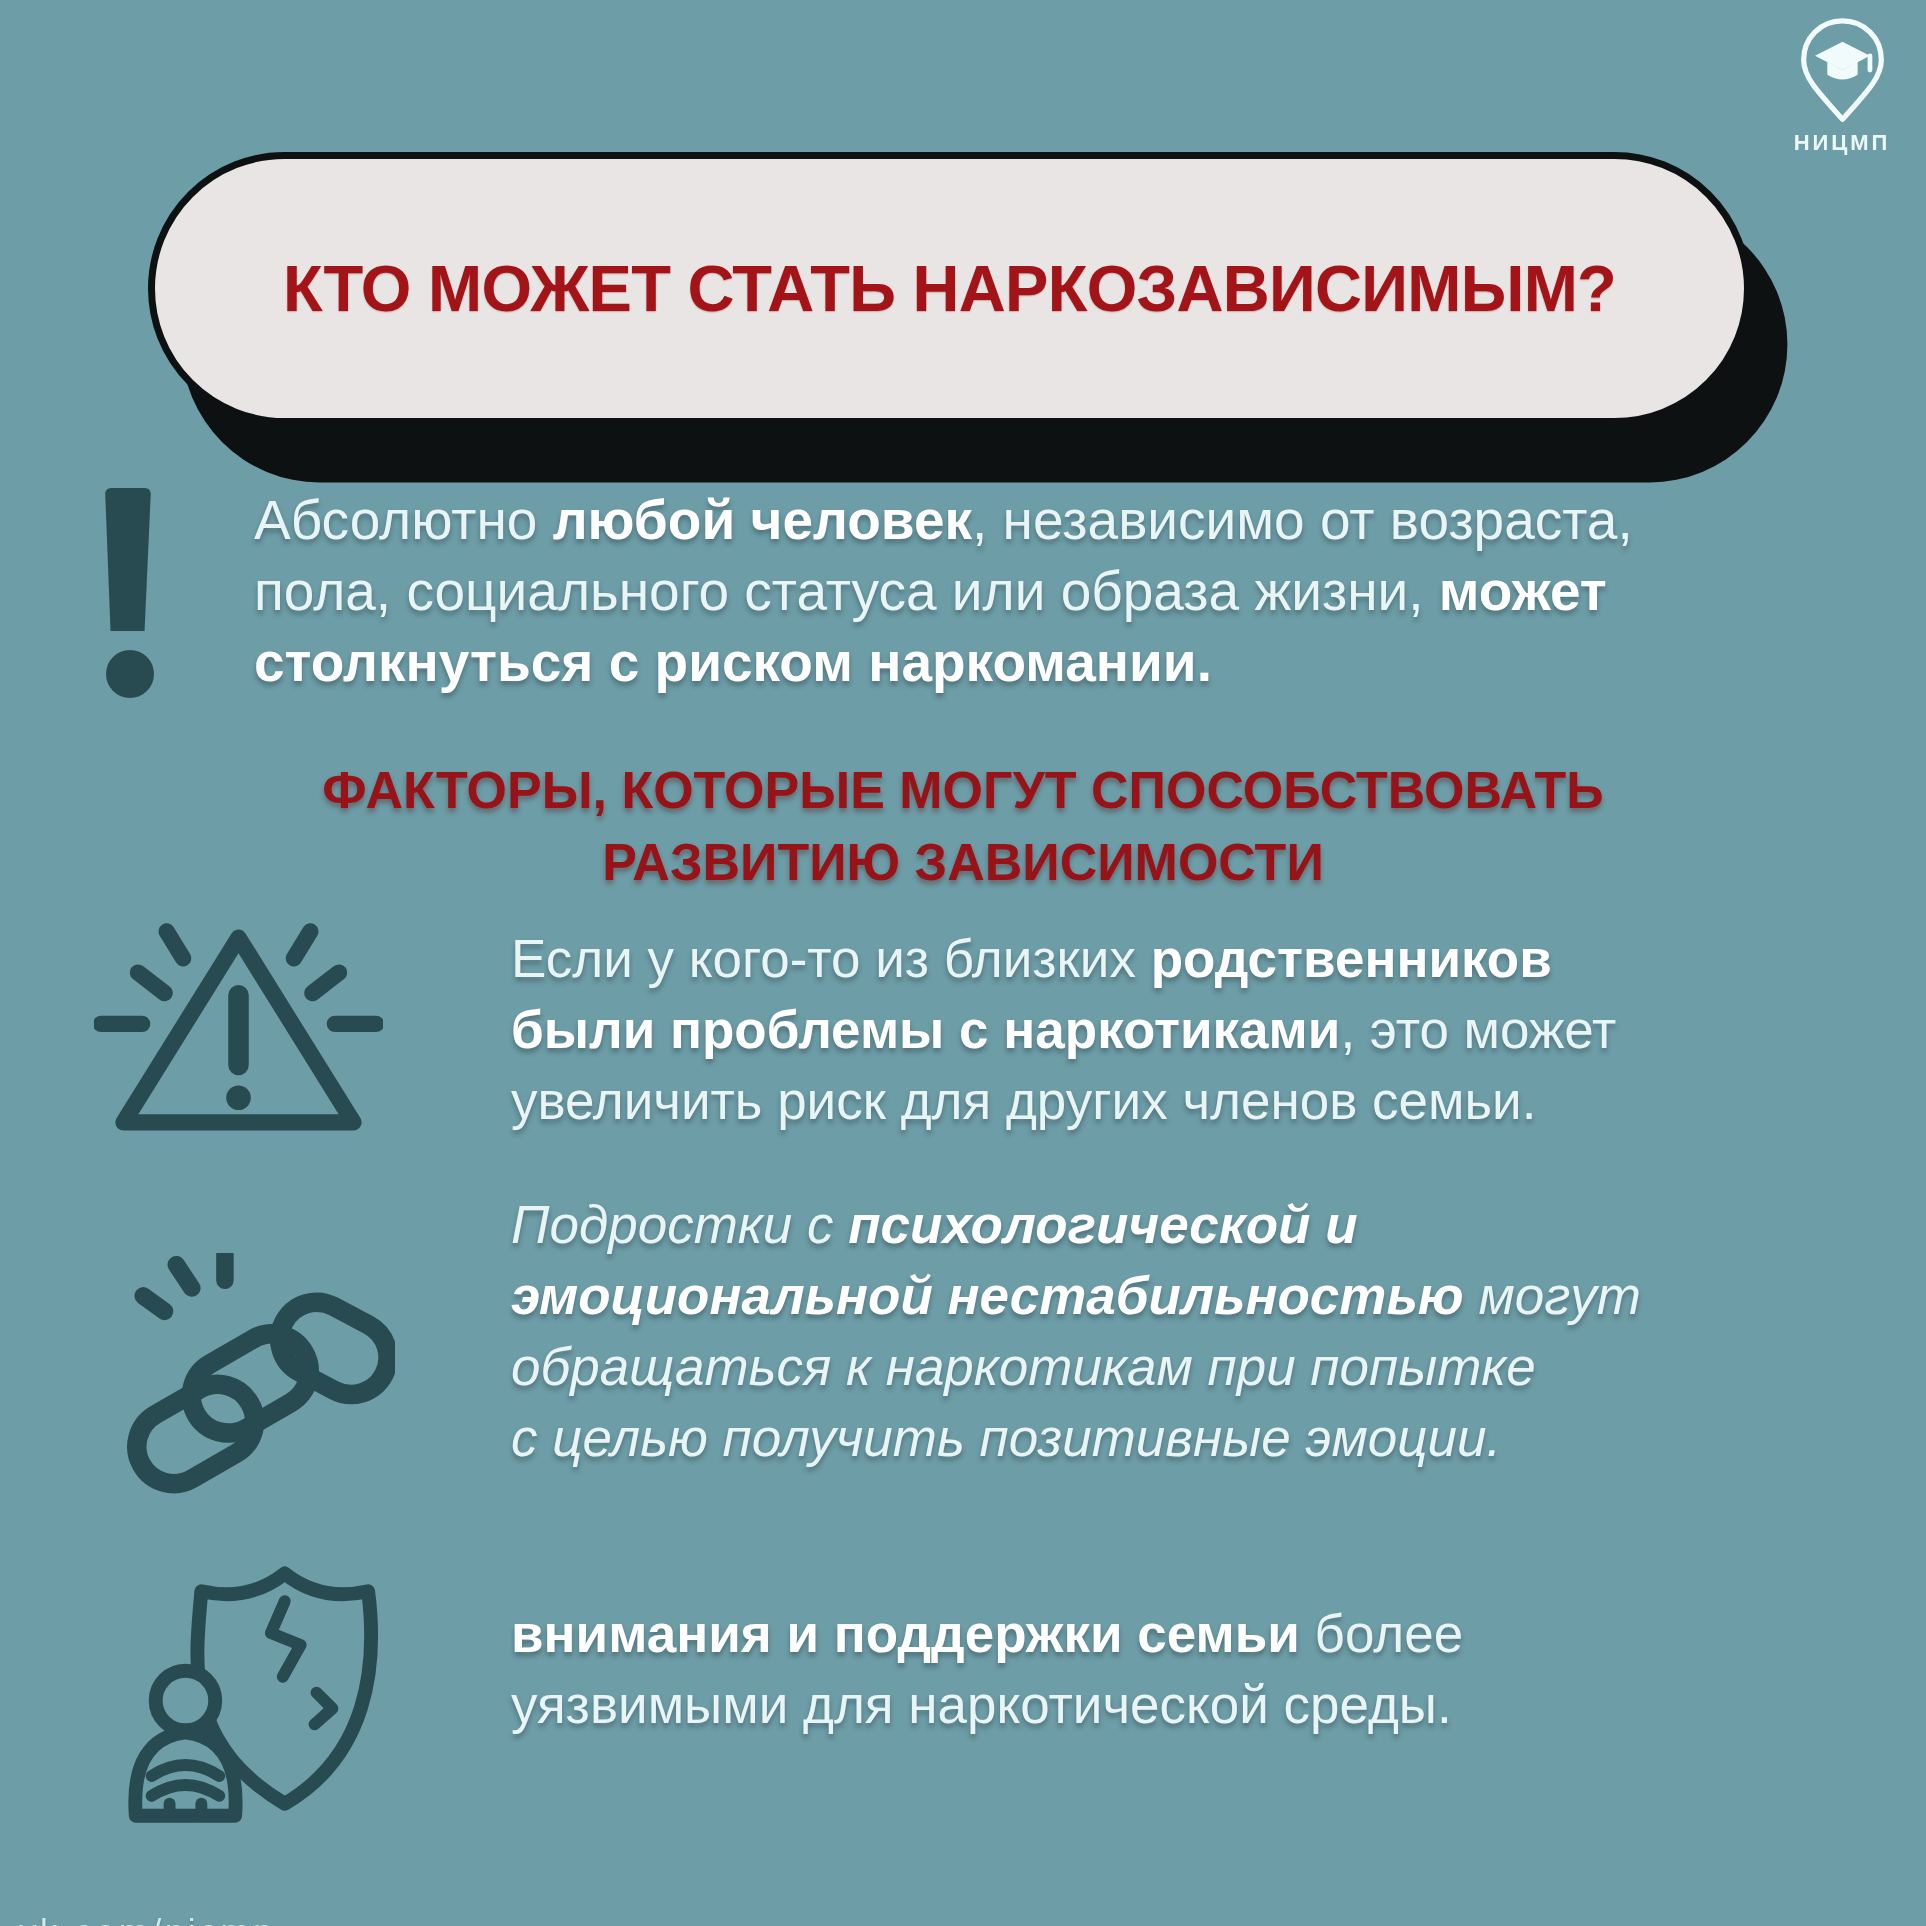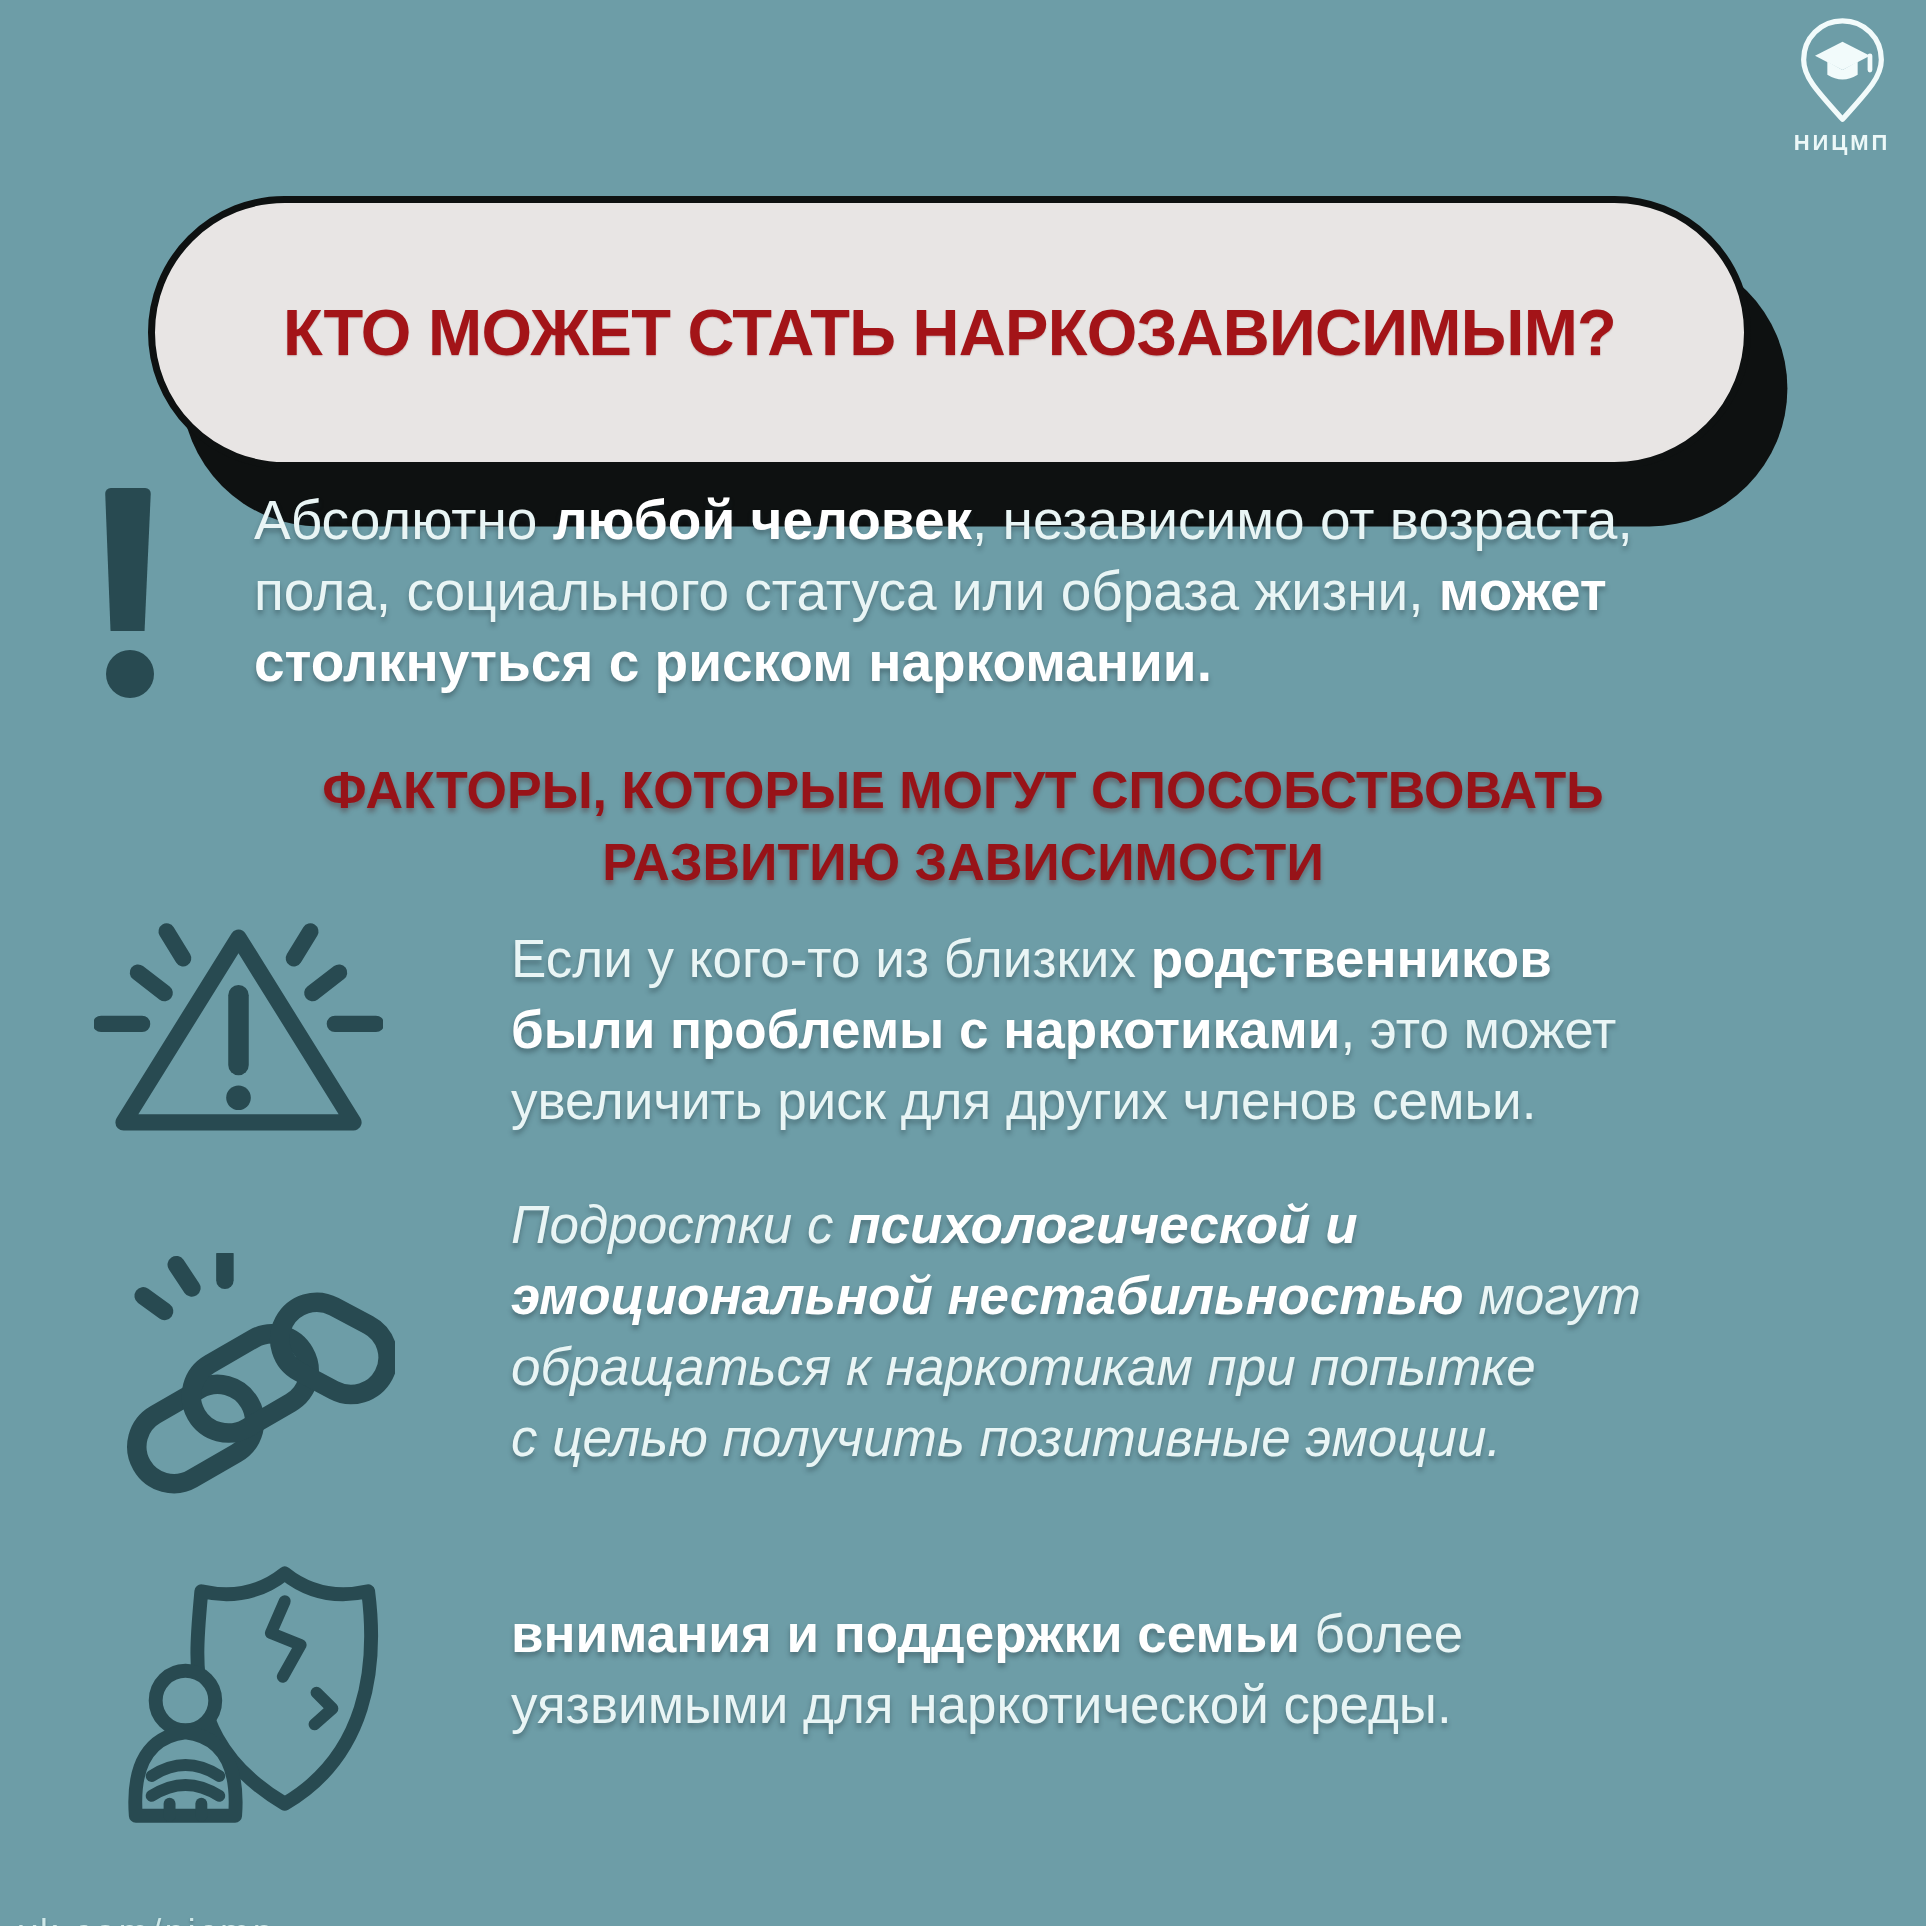--- a/index.html
+++ b/index.html
@@ -20,21 +20,21 @@
     letter-spacing:2.9px; color:#ecf8f8;
   }
 
   
   .banner {
     position:absolute; left:148px; top:152px; width:1603px; height:273px;
     background:#e8e5e4;
     border:7.2px solid #0e1111;
     border-radius:137px;
     box-shadow:35px 56px 0 1.4px #0e1111;
-    display:flex; align-items:center; justify-content:center;margin-top:44px;
+    display:flex; align-items:center; justify-content:center;
   }
   .banner-title {
     font-size:65px; font-weight:bold; color:#a31418;
     letter-spacing:-0.7px; white-space:nowrap;
     text-shadow:0 1.4px 1.4px rgba(90,10,10,.25);
   }
 
   
   .excl { position:absolute; left:105px; top:488px; width:51px; height:217px; }
   .excl-bar {

